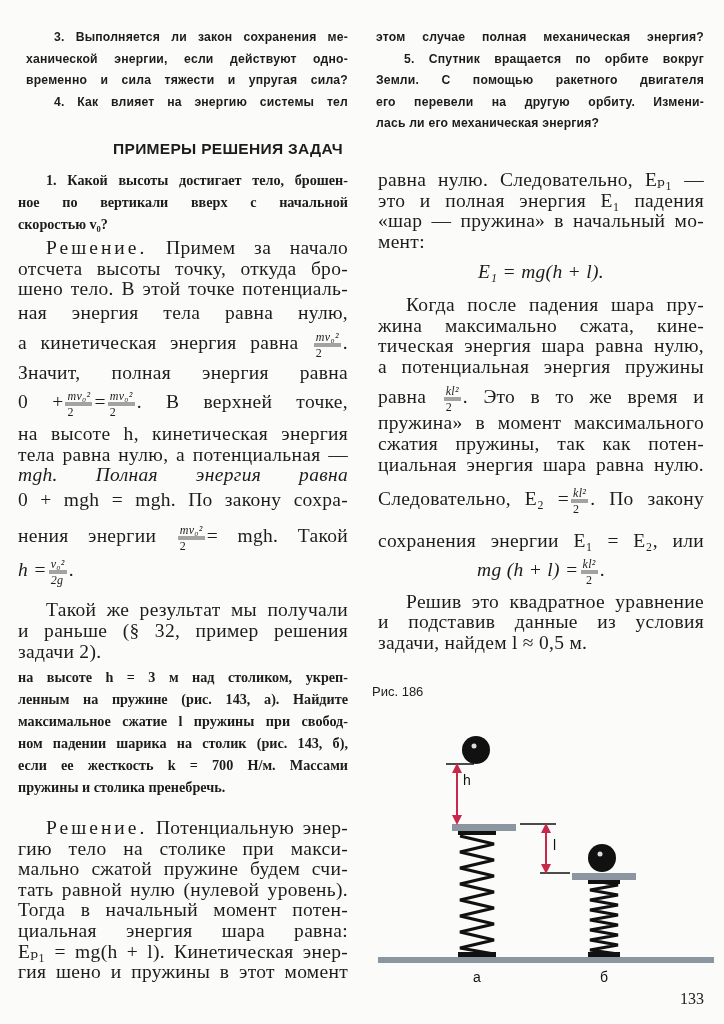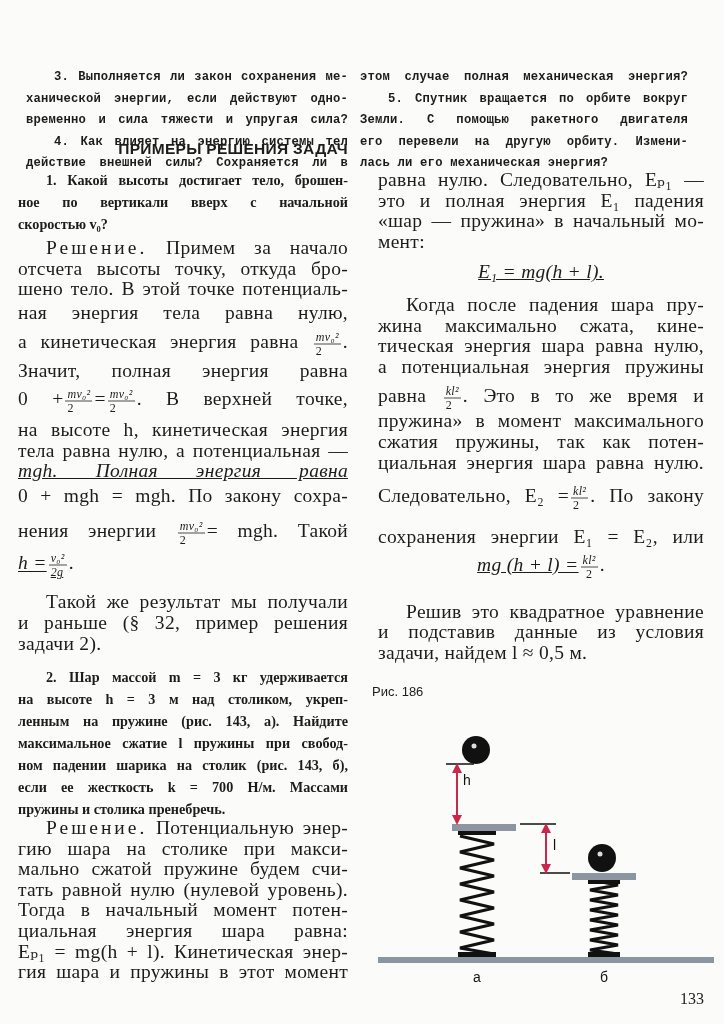--- a/index.html
+++ b/index.html
@@ -2,55 +2,54 @@
 <html><head>
 <meta charset="utf-8">
 <style>
   html, body { margin: 0; padding: 0; }
   body {
     width: 724px; height: 1024px; position: relative; overflow: hidden;
     background: #fbfbfa; color: #1c1c1c;
     font-family: "Liberation Serif", "DejaVu Serif", serif;
   }
   .col { position: absolute; }
-  .sans { font-family: Liberation Mono, monospace; font-weight: bold; margin-top: 40px; }
+  .sans { font-family: Liberation Sans, sans-serif; font-weight: bold; }
   .q { font-size: 12.2px; line-height: 21.5px; letter-spacing: 0.2px; text-align: justify; }
   .ind { text-indent: 28px; }
   .line { display: block; text-align: justify; text-align-last: justify; white-space: nowrap; }
   .line.last { text-align-last: left; }
   .body { font-size: 19.5px; line-height: 20.6px; letter-spacing: 0.3px; }
   .bold-serif { font-family: "Liberation Serif", serif; font-weight: bold; font-size: 14.2px; line-height: 22px; }
   .spaced { letter-spacing: 3px; }
-  .it { font-style: italic; text-decoration: underline; }
+  .it { font-style: italic; }
   .frac { display: inline-block; vertical-align: middle; text-align: center; font-size: 12px; line-height: 12px; margin: 0 2px; }
-  .frac .num { display: block; border-bottom: 2px solid #a3a3a3; padding: 0 2px; font-style: italic; }
+  .frac .num { display: block; border-bottom: 4px solid #a3a3a3; padding: 0 2px; font-style: italic; }
   .frac .den { display: block; padding: 0 2px; }
   .heading { font-family: "Liberation Sans", sans-serif; font-weight: bold; font-size: 15.5px; letter-spacing: 0.3px; }
   .center { text-align: center; }
 </style>
 </head>
 <body>
 
 <div class="col sans q" style="left:26px; top:27px; width:322px;">
   <span class="line ind">3. Выполняется ли закон сохранения ме-</span>
   <span class="line">ханической энергии, если действуют одно-</span>
   <span class="line">временно и сила тяжести и упругая сила?</span>
   <span class="line ind">4. Как влияет на энергию системы тел</span>
-  <span class="line">действие внешней силы? Сохраняется ли в</span>
 </div>
 
-<div class="col sans q" style="left:360px; top:27px; width:328px;">
+<div class="col sans q" style="left:376px; top:27px; width:328px;">
   <span class="line">этом случае полная механическая энергия?</span>
   <span class="line ind">5. Спутник вращается по орбите вокруг</span>
   <span class="line">Земли. С помощью ракетного двигателя</span>
   <span class="line">его перевели на другую орбиту. Измени-</span>
   <span class="line last">лась ли его механическая энергия?</span>
 </div>
 
-<div class="col heading" style="left:108px; top:140px; width:240px; text-align:right;">ПРИМЕРЫ РЕШЕНИЯ ЗАДАЧ</div>
+<div class="col heading" style="left:108px; top:140px; width:240px; text-align:center;">ПРИМЕРЫ РЕШЕНИЯ ЗАДАЧ</div>
 
 <div class="col bold-serif" style="left:18px; top:169px; width:330px;">
   <span class="line ind">1. Какой высоты достигает тело, брошен-</span>
   <span class="line">ное по вертикали вверх с начальной</span>
   <span class="line last">скоростью v₀?</span>
 </div>
 
 <div class="col body" style="left:18px; top:238px; width:330px;">
   <span class="line ind"><span class="spaced">Решение.</span> <span>Примем за начало</span></span>
   <span class="line">отсчета высоты точку, откуда бро-</span>
@@ -64,58 +63,57 @@
   <span class="line it">mgh. Полная энергия равна</span>
   <span class="line" style="margin-top:4px">0 + mgh = mgh. По закону сохра-</span>
   <span class="line" style="margin-top:14px"><span>нения энергии</span> <span class="frac"><span class="num">mv₀²</span><span class="den">2</span></span><span>= mgh. Такой</span></span>
   <span class="line last" style="margin-top:6px"><span class="it">h =</span><span class="frac"><span class="num">v₀²</span><span class="den it">2g</span></span><span>.</span></span>
   <span class="line ind" style="margin-top:14px">Такой же результат мы получали</span>
   <span class="line">и раньше (§ 32, пример решения</span>
   <span class="line last">задачи 2).</span>
 </div>
 
 <div class="col bold-serif" style="left:18px; top:666px; width:330px;">
-  <span class="line ind">2. Шар массой m = 3 кг удерживается</span>
   <span class="line">на высоте h = 3 м над столиком, укреп-</span>
   <span class="line">ленным на пружине (рис. 143, а). Найдите</span>
   <span class="line">максимальное сжатие l пружины при свобод-</span>
   <span class="line">ном падении шарика на столик (рис. 143, б),</span>
   <span class="line">если ее жесткость k = 700 Н/м. Массами</span>
   <span class="line last">пружины и столика пренебречь.</span>
 </div>
 
 <div class="col body" style="left:18px; top:818px; width:330px;">
   <span class="line ind"><span class="spaced">Решение.</span> <span>Потенциальную энер-</span></span>
-  <span class="line">гию шара на столике при макси-</span>
+  <span class="line">гию тело на столике при макси-</span>
   <span class="line">мально сжатой пружине будем счи-</span>
   <span class="line">тать равной нулю (нулевой уровень).</span>
   <span class="line">Тогда в начальный момент потен-</span>
   <span class="line">циальная энергия шара равна:</span>
   <span class="line">Eₚ₁ = mg(h + l). Кинетическая энер-</span>
-  <span class="line">гия шара и пружины в этот момент</span>
+  <span class="line">гия шено и пружины в этот момент</span>
 </div>
 
 <div class="col body" style="left:378px; top:170px; width:326px;">
   <span class="line">равна нулю. Следовательно, Eₚ₁ —</span>
   <span class="line">это и полная энергия E₁ падения</span>
   <span class="line">«шар — пружина» в начальный мо-</span>
   <span class="line last">мент:</span>
   <div class="center it" style="margin-top:10px;">E₁ = mg(h + l).</div>
   <span class="line ind" style="margin-top:12px">Когда после падения шара пру-</span>
   <span class="line">жина максимально сжата, кине-</span>
   <span class="line">тическая энергия шара равна нулю,</span>
   <span class="line">а потенциальная энергия пружины</span>
   <span class="line" style="margin-top:8px"><span>равна</span> <span class="frac"><span class="num">kl²</span><span class="den">2</span></span><span>. Это в то же время и</span></span>
   <span class="line">пружина» в момент максимального</span>
   <span class="line">сжатия пружины, так как потен-</span>
   <span class="line">циальная энергия шара равна нулю.</span>
   <span class="line" style="margin-top:12px"><span>Следовательно, E₂ =</span><span class="frac"><span class="num">kl²</span><span class="den">2</span></span><span>. По закону</span></span>
   <span class="line" style="margin-top:16px">сохранения энергии E₁ = E₂, или</span>
   <div class="center" style="margin-top:6px;"><span class="it">mg (h + l) =</span><span class="frac"><span class="num">kl²</span><span class="den">2</span></span><span>.</span></div>
-  <span class="line ind" style="margin-top:22px">Решив это квадратное уравнение</span>
+  <span class="line ind" style="margin-top:6px">Решив это квадратное уравнение</span>
   <span class="line">и подставив данные из условия</span>
   <span class="line last">задачи, найдем l ≈ 0,5 м.</span>
 </div>
 
 <div class="col" style="left:372px; top:684px; font-family:'Liberation Sans', sans-serif; font-size:13px;">Рис. 186</div>
 
 <svg class="col" style="left:362px; top:700px;" width="362" height="290">
   <defs>
     <marker id="arr" viewBox="0 0 10 10" refX="5" refY="5" markerWidth="5" markerHeight="7" orient="auto-start-reverse">
       <path d="M0,0 L10,5 L0,10 Z" fill="#c8284a"></path>

